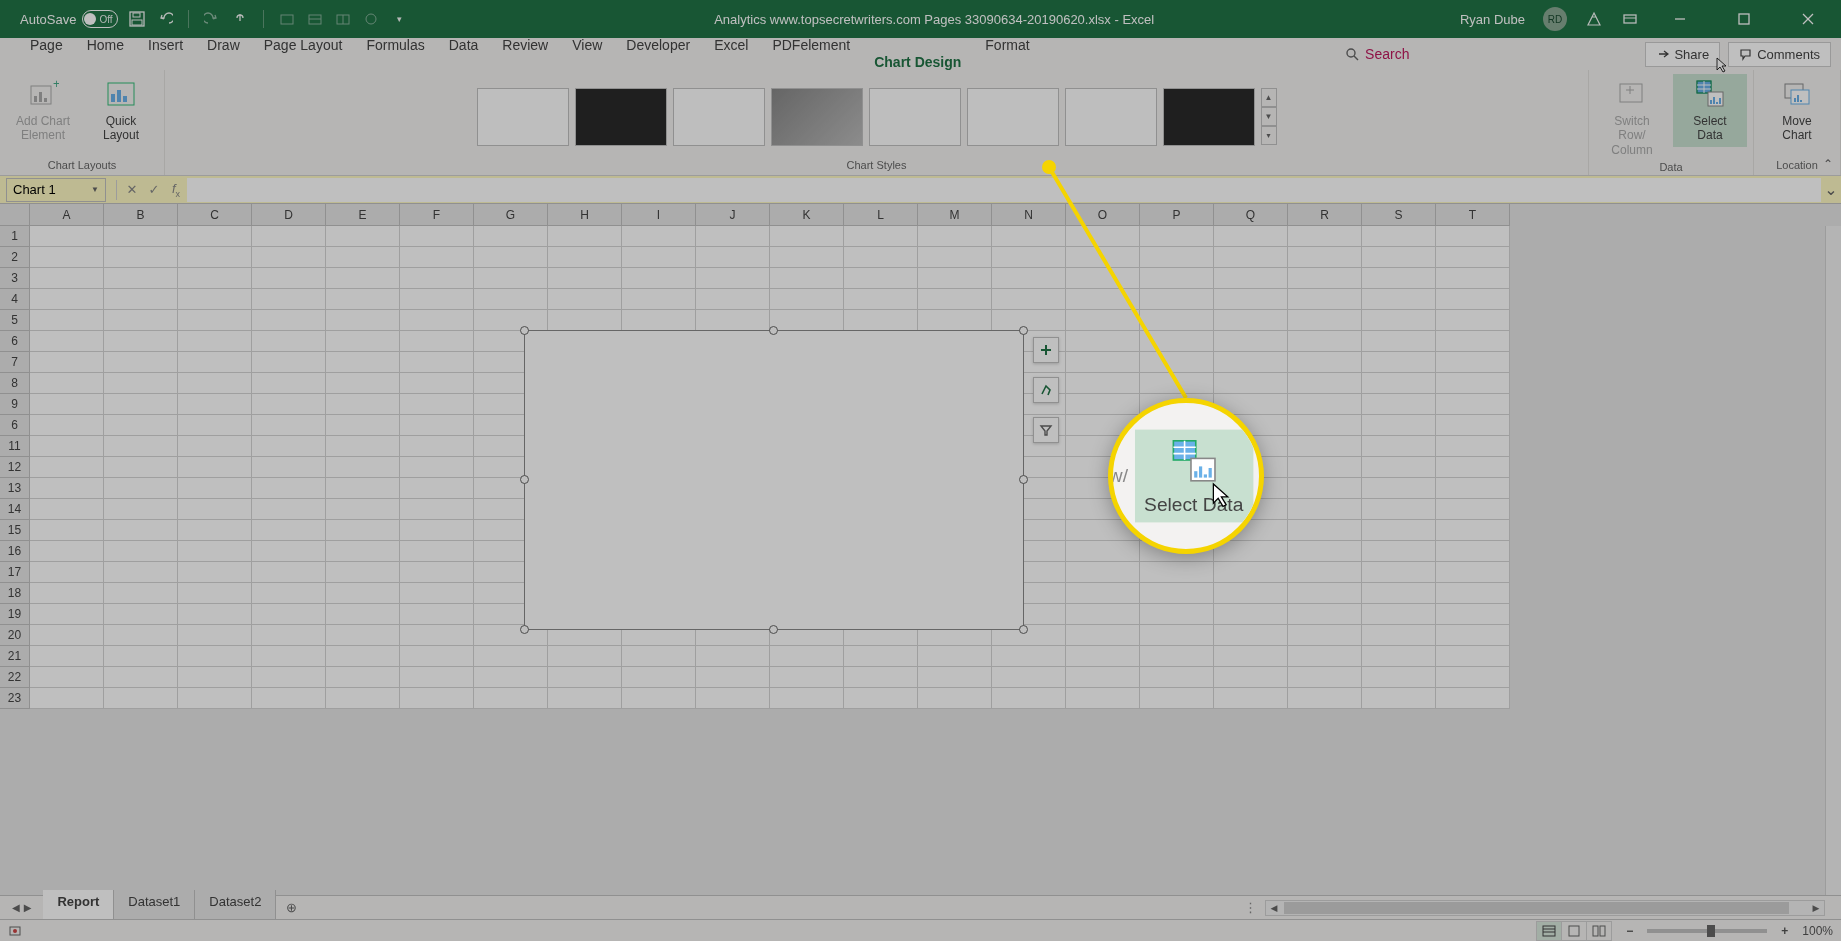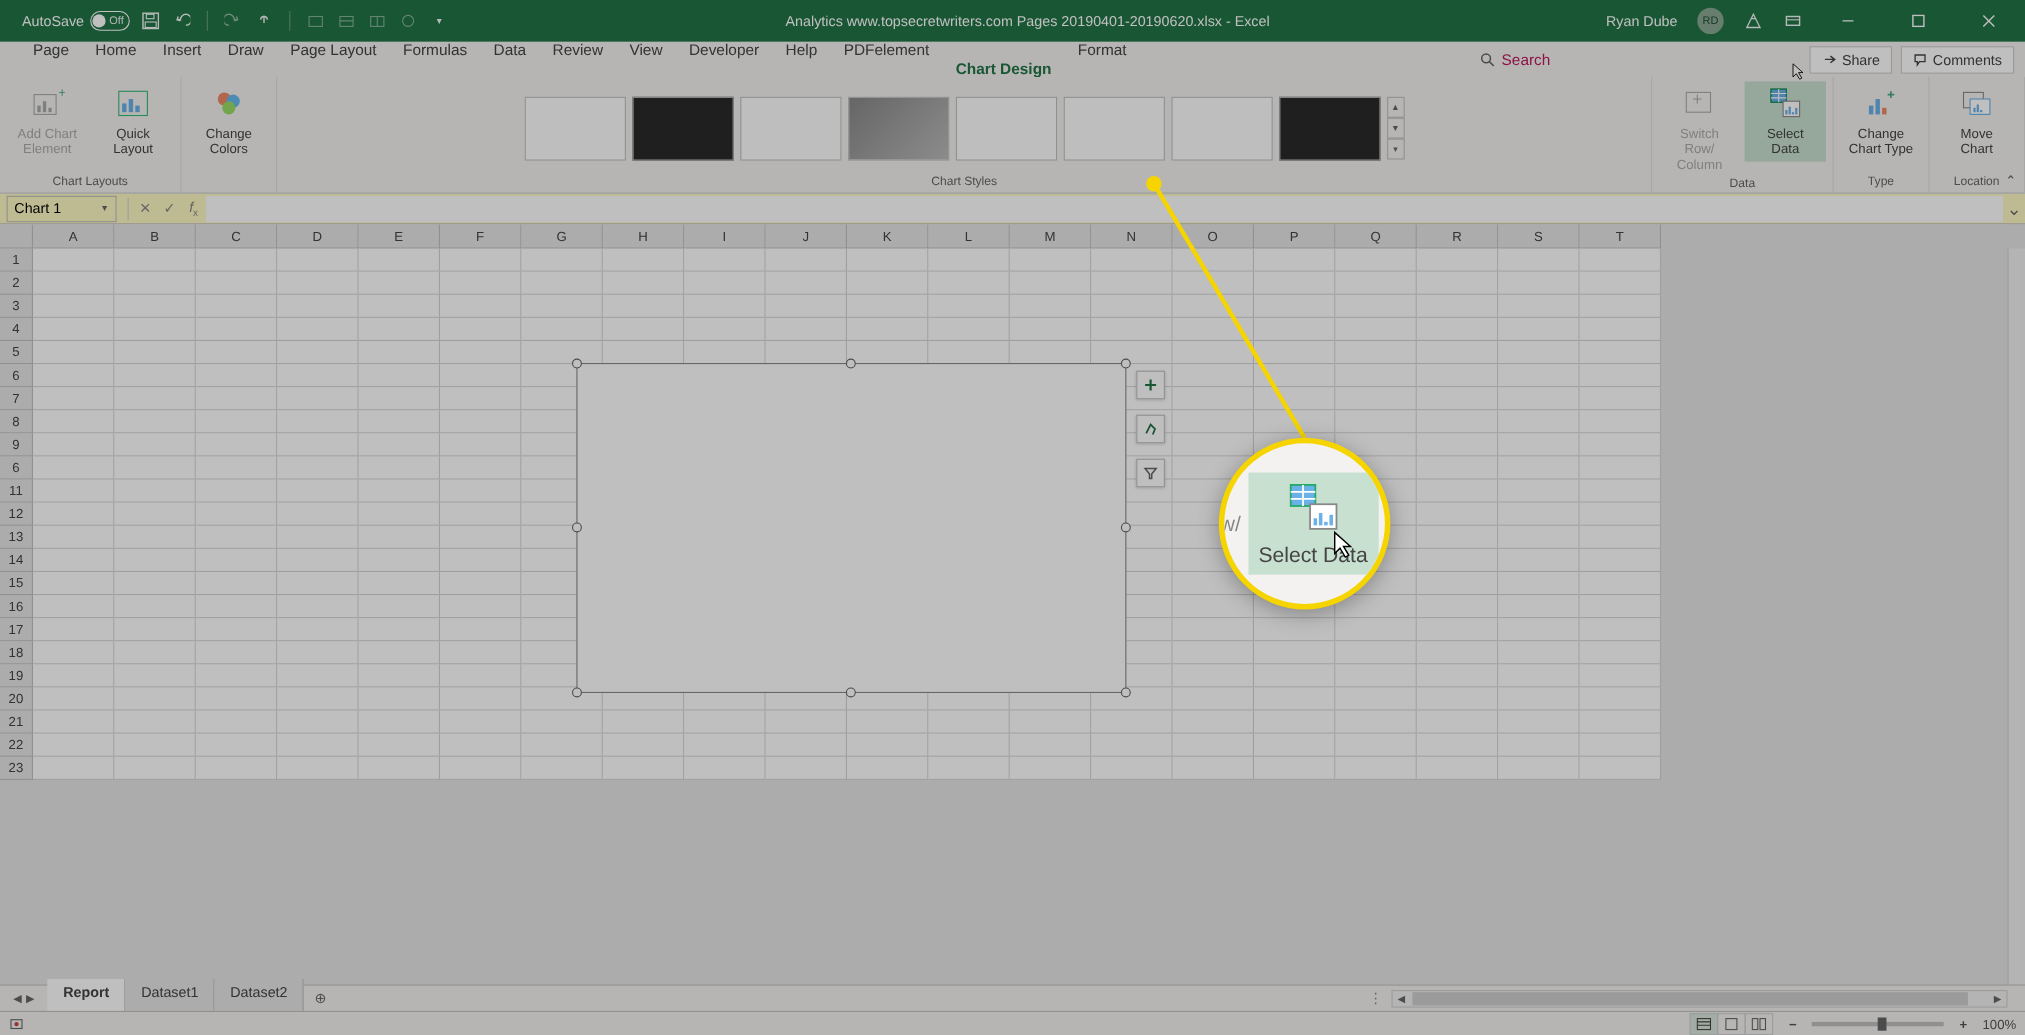--- a/index.html
+++ b/index.html
@@ -171,21 +171,21 @@
           <line x1="7" y1="3" x2="7" y2="12" stroke="#fff"></line>
         </svg>
       </div>
     <div class="qat-icon" style="opacity:0.45">
         <svg width="14" height="14">
           <circle cx="7" cy="7" r="5" fill="none" stroke="#fff"></circle>
         </svg>
       </div>
     <div class="qat-icon" style="font-size:9px;">▾</div>
   </div>
-  <div class="title-center">Analytics www.topsecretwriters.com Pages 20190401-20190620.xlsx - Excel</div>
+  <div class="title-center">Analytics www.topsecretwriters.com Pages 33090634-20190620.xlsx - Excel</div>
   <div class="title-right">
     <span class="user-name">Ryan Dube</span>
     <div class="user-avatar">RD</div>
     <div class="qat-icon">
         <svg width="16" height="16">
           <path d="M8 2 L14 14 L2 14 Z M6 6 L10 6" fill="none" stroke="#fff" stroke-width="1.2"></path>
         </svg>
       </div>
     <div class="qat-icon">
         <svg width="16" height="16">
@@ -217,21 +217,21 @@
       <div class="tab">Page</div>
       <div class="tab">Home</div>
       <div class="tab">Insert</div>
       <div class="tab">Draw</div>
       <div class="tab">Page Layout</div>
       <div class="tab">Formulas</div>
       <div class="tab">Data</div>
       <div class="tab">Review</div>
       <div class="tab">View</div>
       <div class="tab">Developer</div>
-      <div class="tab">Help</div>
+      <div class="tab">Excel</div>
       <div class="tab">PDFelement</div>
       <div class="tab active">Chart Design</div>
       <div class="tab">Format</div>
     </div>
   <div class="ribbon-right">
     <div class="search-box">
       <span>
           <svg width="14" height="14">
             <circle cx="6" cy="6" r="4" fill="none" stroke="#666" stroke-width="1.4"></circle>
             <line x1="9" y1="9" x2="13" y2="13" stroke="#666" stroke-width="1.4"></line>
@@ -282,35 +282,20 @@
               <rect x="12" y="12" width="4" height="12" fill="#6ab1e8"></rect>
               <rect x="18" y="18" width="4" height="6" fill="#6ab1e8"></rect>
             </svg>
           </div>
         <div class="ribbon-btn-label" style="white-space:pre-line;">Quick Layout</div>
       </div>
     </div>
     <div class="ribbon-group-label">Chart Layouts</div>
   </div>
 
-  <div class="ribbon-group">
-    <div class="ribbon-group-content">
-      <div class="ribbon-btn">
-        <div class="ribbon-icon-lg">
-            <svg width="32" height="32">
-              <circle cx="12" cy="12" r="6" fill="#e86"></circle>
-              <circle cx="20" cy="14" r="6" fill="#6be"></circle>
-              <circle cx="16" cy="20" r="6" fill="#9d6"></circle>
-            </svg>
-          </div>
-        <div class="ribbon-btn-label" style="white-space:pre-line;">Change Colors</div>
-      </div>
-    </div>
-    <div class="ribbon-group-label"></div>
-  </div>
 
   <div class="ribbon-group" style="flex:1;">
     <div class="ribbon-group-content chart-styles-gallery">
       <div class="style-thumb t1"></div>
       <div class="style-thumb t2"></div>
       <div class="style-thumb t3"></div>
       <div class="style-thumb t4"></div>
       <div class="style-thumb t5"></div>
       <div class="style-thumb t6"></div>
       <div class="style-thumb t7"></div>
@@ -353,36 +338,20 @@
           </div>
         <div class="ribbon-btn-label" style="white-space:pre-line;">Select Data</div>
         <svg style="position:absolute; margin-left:24px; margin-top:-22px;" width="14" height="18">
             <path d="M2 2 L2 14 L5 11 L8 16 L10 15 L7 10 L11 10 Z" fill="#fff" stroke="#000" stroke-width="0.8"></path>
           </svg>
       </div>
     </div>
     <div class="ribbon-group-label">Data</div>
   </div>
 
-  <div class="ribbon-group">
-    <div class="ribbon-group-content">
-      <div class="ribbon-btn">
-        <div class="ribbon-icon-lg">
-            <svg width="32" height="32">
-              <rect x="5" y="18" width="4" height="8" fill="#6ab1e8"></rect>
-              <rect x="11" y="12" width="4" height="14" fill="#6ab1e8"></rect>
-              <rect x="17" y="20" width="4" height="6" fill="#e86"></rect>
-              <path d="M22 8 L28 8 M25 5 L25 11" stroke="#4a8" stroke-width="1.5"></path>
-            </svg>
-          </div>
-        <div class="ribbon-btn-label" style="white-space:pre-line;">Change Chart Type</div>
-      </div>
-    </div>
-    <div class="ribbon-group-label">Type</div>
-  </div>
 
   <div class="ribbon-group">
     <div class="ribbon-group-content">
       <div class="ribbon-btn">
         <div class="ribbon-icon-lg">
             <svg width="32" height="32">
               <rect x="4" y="6" width="18" height="14" fill="none" stroke="#888"></rect>
               <rect x="10" y="12" width="18" height="14" fill="#fff" stroke="#6ab1e8"></rect>
               <rect x="13" y="20" width="2" height="4" fill="#6ab1e8"></rect>
               <rect x="16" y="17" width="2" height="7" fill="#6ab1e8"></rect>

